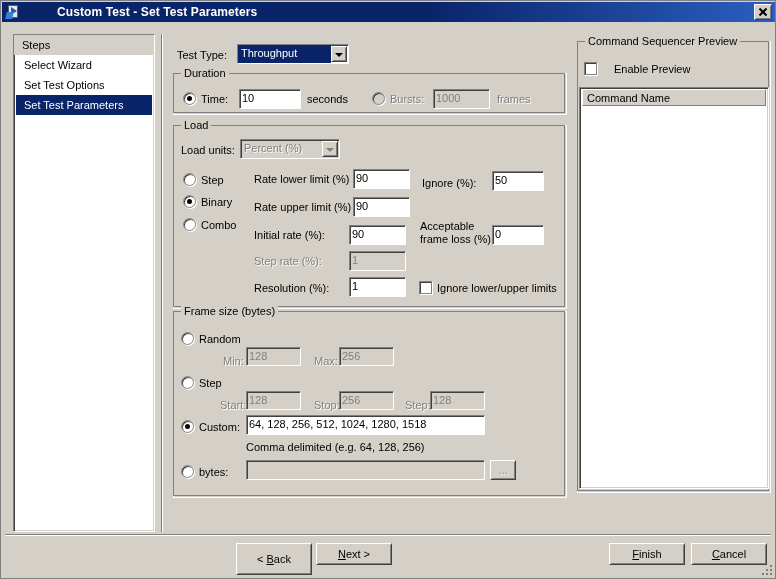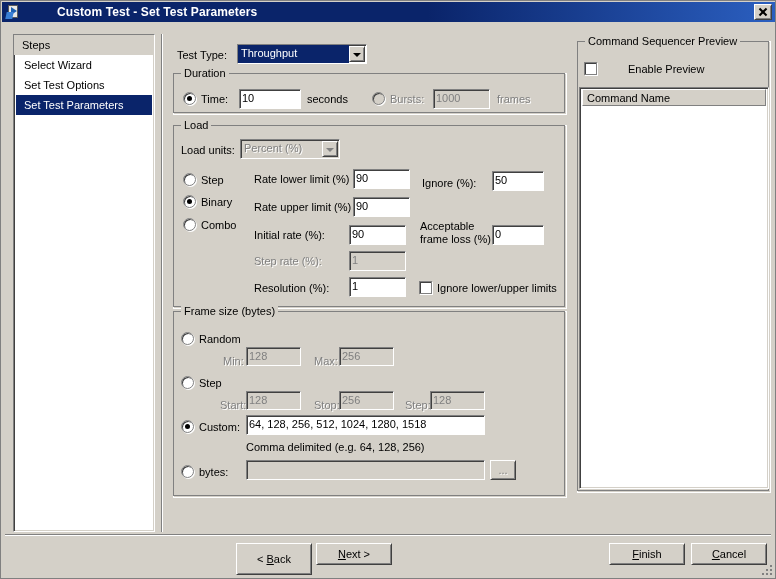--- a/index.html
+++ b/index.html
@@ -347,21 +347,21 @@
   <div id="steps-panel">
     <div class="steps-header">Steps</div>
     <div class="step-item">Select Wizard</div>
     <div class="step-item">Set Test Options</div>
     <div class="step-item active">Set Test Parameters</div>
   </div>
 
   <div id="main-sep"></div>
 
   <div class="lbl" style="left:176px; top:48px;">Test Type:</div>
-  <div class="combo selected" style="left:236px; top:43px; width:130px; height:20px;">
+  <div class="combo selected" style="left:236px; top:43px; width:112px; height:20px;">
     <div class="cval">Throughput</div>
     <div class="cbtn"></div>
   </div>
 
   <div class="group" style="left:172px; top:72px; width:394px; height:42px;">
     <div class="group-label">Duration</div>
   </div>
   <div class="radio" style="left:182px; top:91px;">
       <span class="dot"></span>
     </div>
@@ -445,21 +445,21 @@
 
   <div class="radio" style="left:180px; top:464px;"></div>
   <div class="lbl" style="left:198px; top:465px;">bytes:</div>
   <div class="tbox dis" style="left:245px; top:459px; width:239px; height:20px;"></div>
   <div class="btn dis" style="left:489px; top:459px; width:26px; height:20px;">...</div>
 
   <div class="group" style="left:576px; top:40px; width:194px; height:452px;">
     <div class="group-label">Command Sequencer Preview</div>
   </div>
   <div class="cbox" style="left:583px; top:61px;"></div>
-  <div class="lbl" style="left:627px; top:62px;">Enable Preview</div>
+  <div class="lbl" style="left:613px; top:62px;">Enable Preview</div>
 
   <div class="sunken" style="position:absolute; left:578px; top:86px; width:190px; height:402px;"></div>
   <div class="list-header" style="left:581px; top:88px; width:184px; height:17px;">Command Name</div>
 
   <div id="bottom-sep"></div>
   <div class="btn" style="left:235px; top:542px; width:76px; height:32px;">
     <span>&lt; <u>B</u>ack</span>
   </div>
   <div class="btn" style="left:315px; top:542px; width:76px; height:22px;">
     <span><u>N</u>ext &gt;</span>

